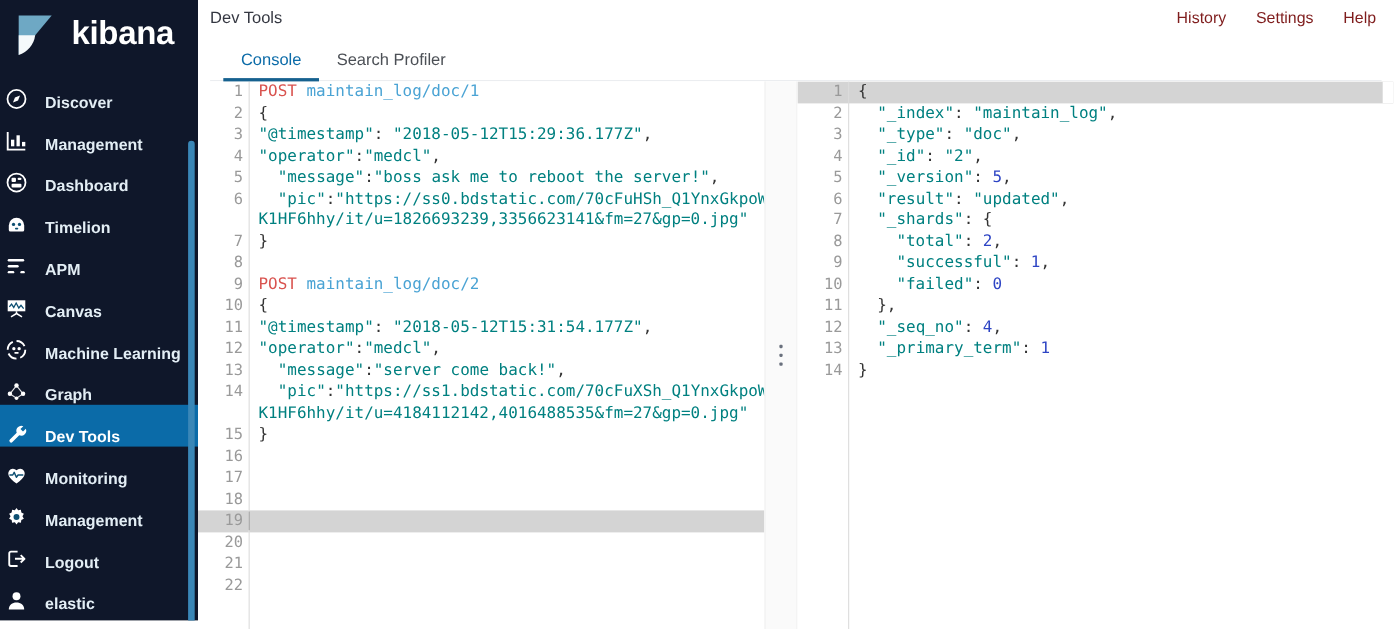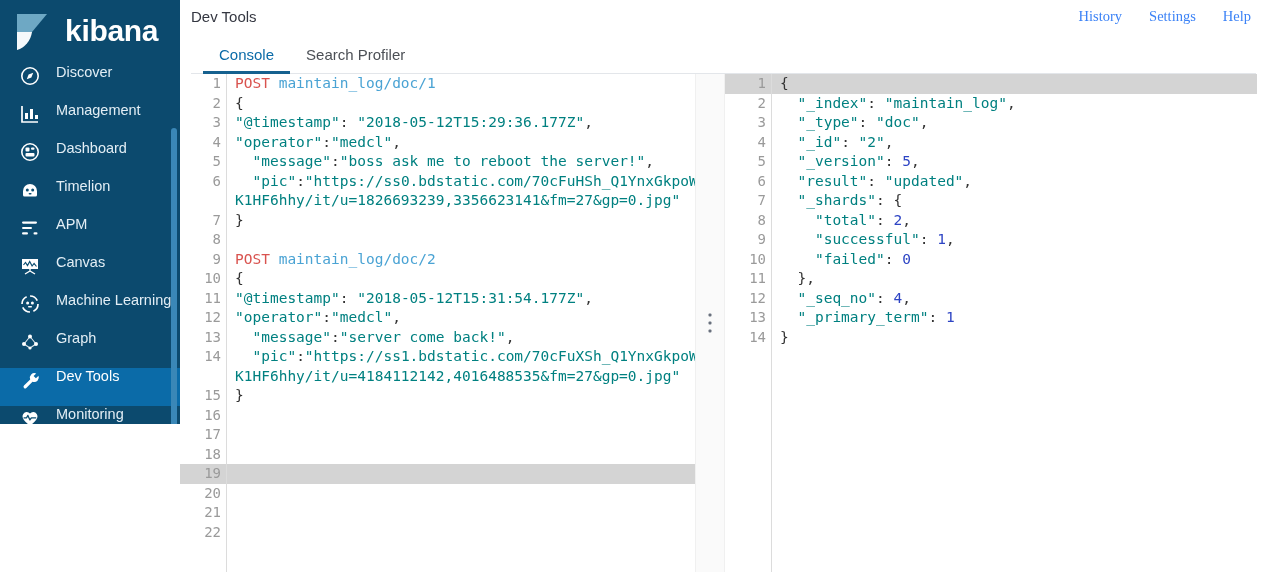--- a/index.html
+++ b/index.html
@@ -15,22 +15,22 @@
     position: relative;
     width: 1267px;
     height: 572px;
     display: flex;
     background: #fff;
   }
 
   
   #sidebar {
     width: 180px;
-    height: 424px;
-    background: #0c4a6e;
+    height: 564px;
+    background: #0f172a;
     color: #e6f1f7;
     flex: 0 0 180px;
     position: relative;
     overflow: hidden;
   }
   .brand {
     display: flex;
     align-items: center;
     height: 64px;
     padding-left: 9px;
@@ -46,26 +46,27 @@
     font-weight: 600;
     color: #ffffff;
     letter-spacing: -0.3px;
     line-height: 1;
     padding-bottom: 3px;
   }
 
   .nav-list { list-style: none; margin: 0; padding: 0; }
   .nav-item {
     display: flex;
-    align-items: flex-start;
+    align-items: flex-end;
     height: 38px;
-    padding-left: 18px;
+    padding-left: 3px;
     gap: 14px;
     cursor: pointer;
     color: #ddeaf2;
+    font-weight: bold;
   }
   .nav-item.active { background: #0b6ba8; }
   .nav-icon {
     width: 24px; height: 24px;
     flex: 0 0 24px;
     display: flex; align-items: center; justify-content: center;
   }
   .nav-icon svg { display: block; }
   .nav-label {
     font-size: 14.5px;
@@ -111,24 +112,23 @@
     color: #343741;
   }
   #top-actions {
     margin-left: auto;
     display: flex;
     gap: 27px;
     padding-right: 16px;
   }
   .top-action {
     font-size: 14.5px;
-    color: #3b82f6;
+    color: #7f1d1d;
     cursor: pointer;
     white-space: nowrap;
-    font-family: Liberation Serif, serif;
   }
 
   #tabbar {
     height: 41px;
     display: flex;
     align-items: flex-end;
     padding-left: 23px;
     gap: 0px;
     position: relative;
   }

